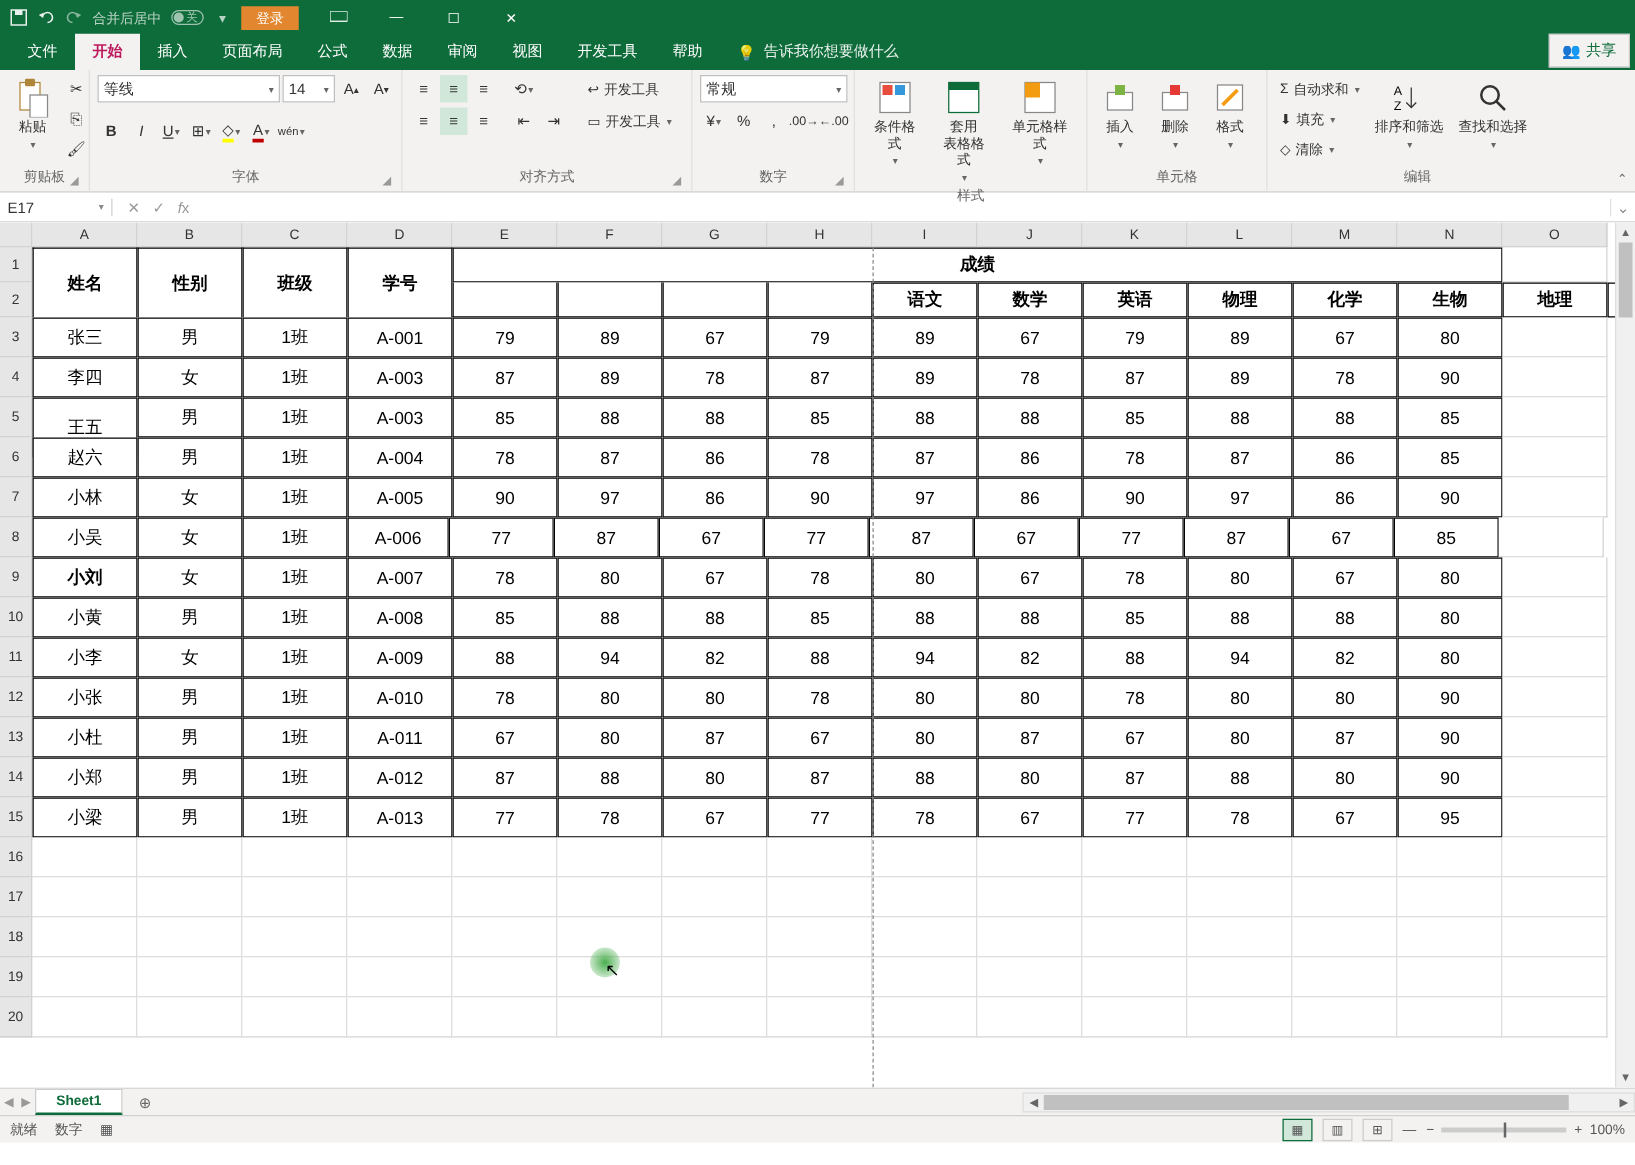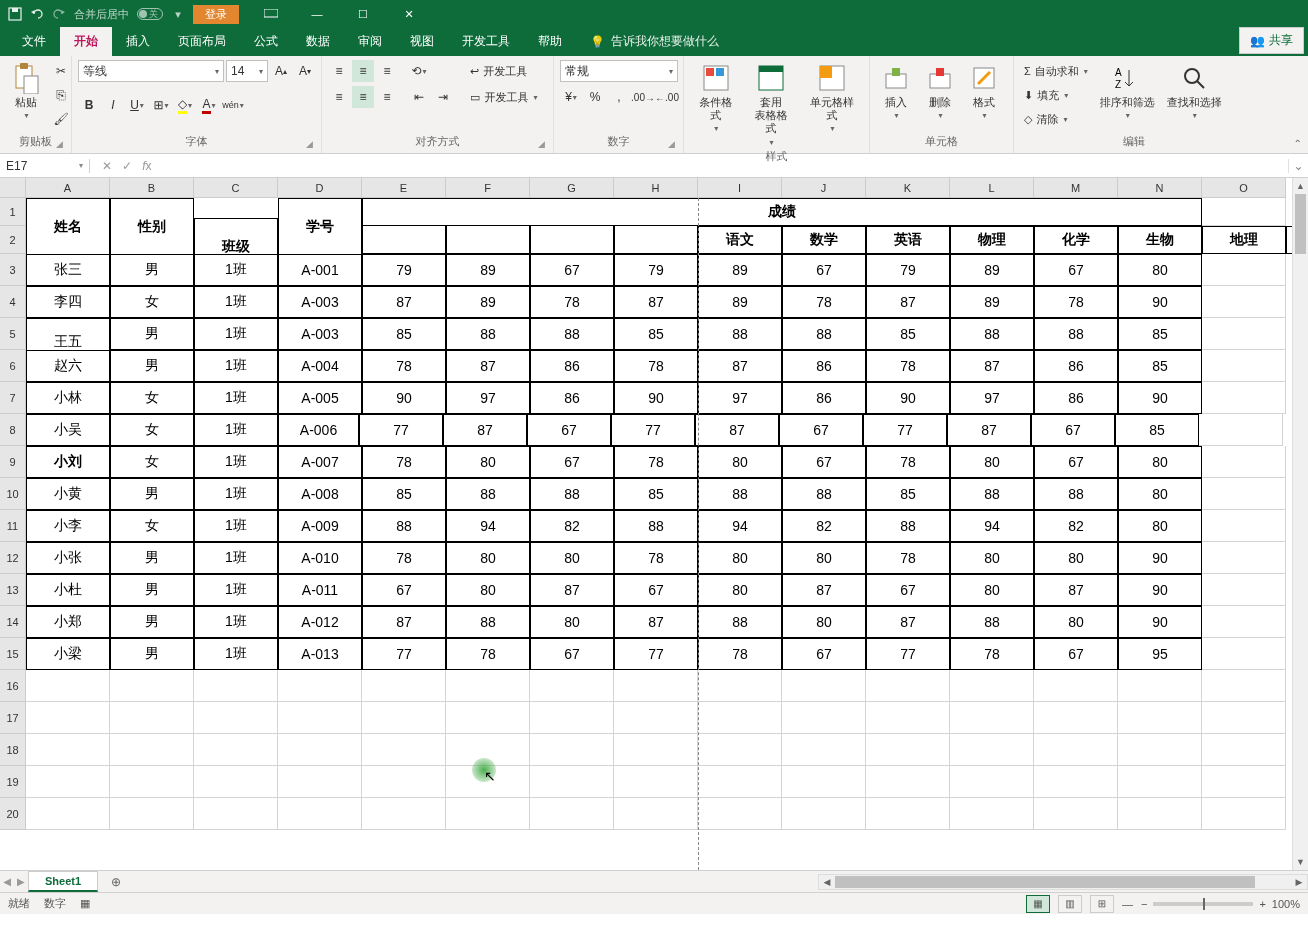--- a/index.html
+++ b/index.html
@@ -434,21 +434,21 @@
       <div class="rh" style="height: 32px;">16</div>
       <div class="rh" style="height: 32px;">17</div>
       <div class="rh" style="height: 32px;">18</div>
       <div class="rh" style="height: 32px;">19</div>
       <div class="rh" style="height: 32px;">20</div>
     </div>
   <div class="cells" id="cells">
       <div class="cellrow" style="position: absolute;">
         <div class="cell hd" style="width: 84px; height: 56px; border-bottom: none; border-top: 1px solid rgb(0, 0, 0); border-right: 1px solid rgb(0, 0, 0); border-left: 1px solid rgb(0, 0, 0); border-image: initial; position: relative;">姓名</div>
         <div class="cell hd" style="width: 84px; height: 56px; border-bottom: none; border-top: 1px solid rgb(0, 0, 0); border-right: 1px solid rgb(0, 0, 0); border-left: 1px solid rgb(0, 0, 0); border-image: initial; position: relative;">性别</div>
-        <div class="cell hd" style="width: 84px; height: 56px; border-bottom: none; border-top: 1px solid rgb(0, 0, 0); border-right: 1px solid rgb(0, 0, 0); border-left: 1px solid rgb(0, 0, 0); border-image: initial; position: relative; margin-top: 20px;">班级</div>
+        <div class="cell hd" style="width: 84px; height: 56px; border-bottom: none; border-top: 1px solid rgb(0, 0, 0); border-right: 1px solid rgb(0, 0, 0); border-left: 1px solid rgb(0, 0, 0); border-image: initial; position: relative;">班级</div>
         <div class="cell hd" style="width: 84px; height: 56px; border-bottom: none; border-top: 1px solid rgb(0, 0, 0); border-right: 1px solid rgb(0, 0, 0); border-left: 1px solid rgb(0, 0, 0); border-image: initial; position: relative;">学号</div>
         <div class="cell hd" style="width: 840px; height: 28px; border: 1px solid rgb(0, 0, 0);">成绩</div>
         <div class="cell" style="width: 84px; height: 28px;"></div>
       </div>
       <div class="cellrow" style="margin-left: 336px; position: absolute; top: 28px;">
         <div class="cell" style="width: 84px; height: 28px; border-top: none; border-right: 1px solid rgb(0, 0, 0); border-bottom: 1px solid rgb(0, 0, 0); border-left: 1px solid rgb(0, 0, 0); border-image: initial;"></div>
         <div class="cell" style="width: 84px; height: 28px; border-top: none; border-right: 1px solid rgb(0, 0, 0); border-bottom: 1px solid rgb(0, 0, 0); border-left: 1px solid rgb(0, 0, 0); border-image: initial;"></div>
         <div class="cell" style="width: 84px; height: 28px; border-top: none; border-right: 1px solid rgb(0, 0, 0); border-bottom: 1px solid rgb(0, 0, 0); border-left: 1px solid rgb(0, 0, 0); border-image: initial;"></div>
         <div class="cell" style="width: 84px; height: 28px; border-top: none; border-right: 1px solid rgb(0, 0, 0); border-bottom: 1px solid rgb(0, 0, 0); border-left: 1px solid rgb(0, 0, 0); border-image: initial;"></div>
         <div class="cell hd" style="width: 84px; height: 28px; border: 1px solid rgb(0, 0, 0);">语文</div>

